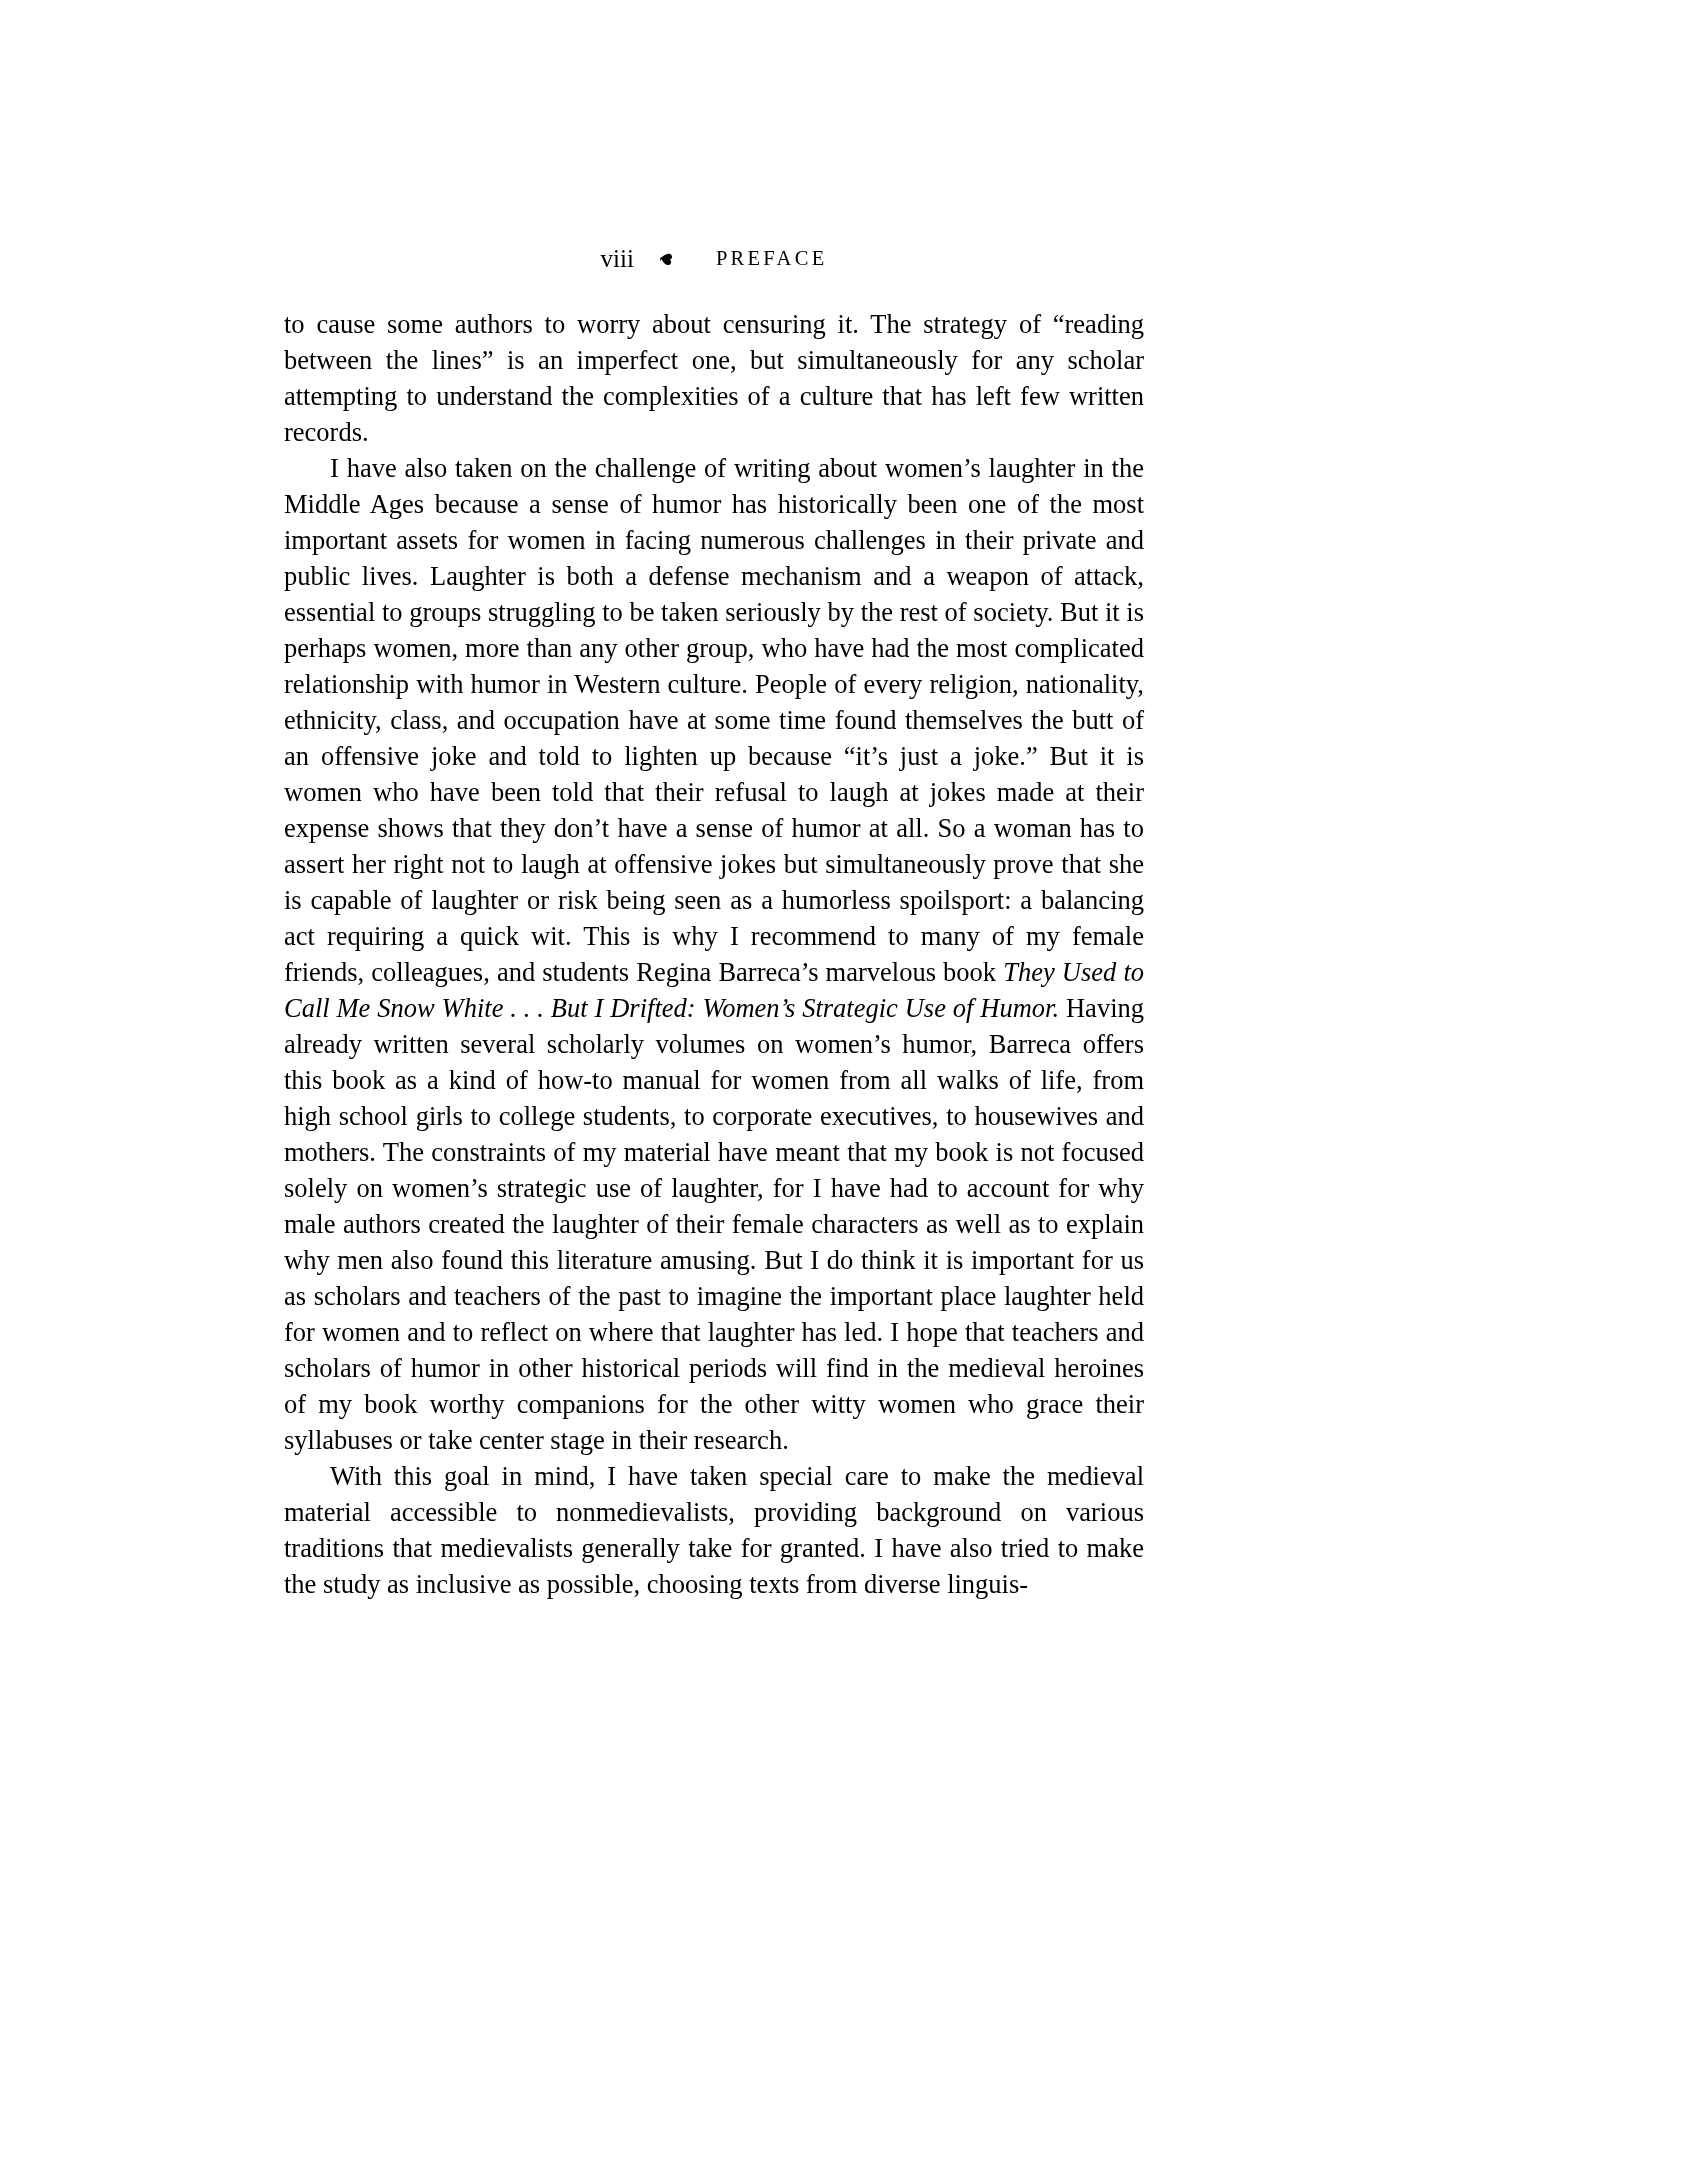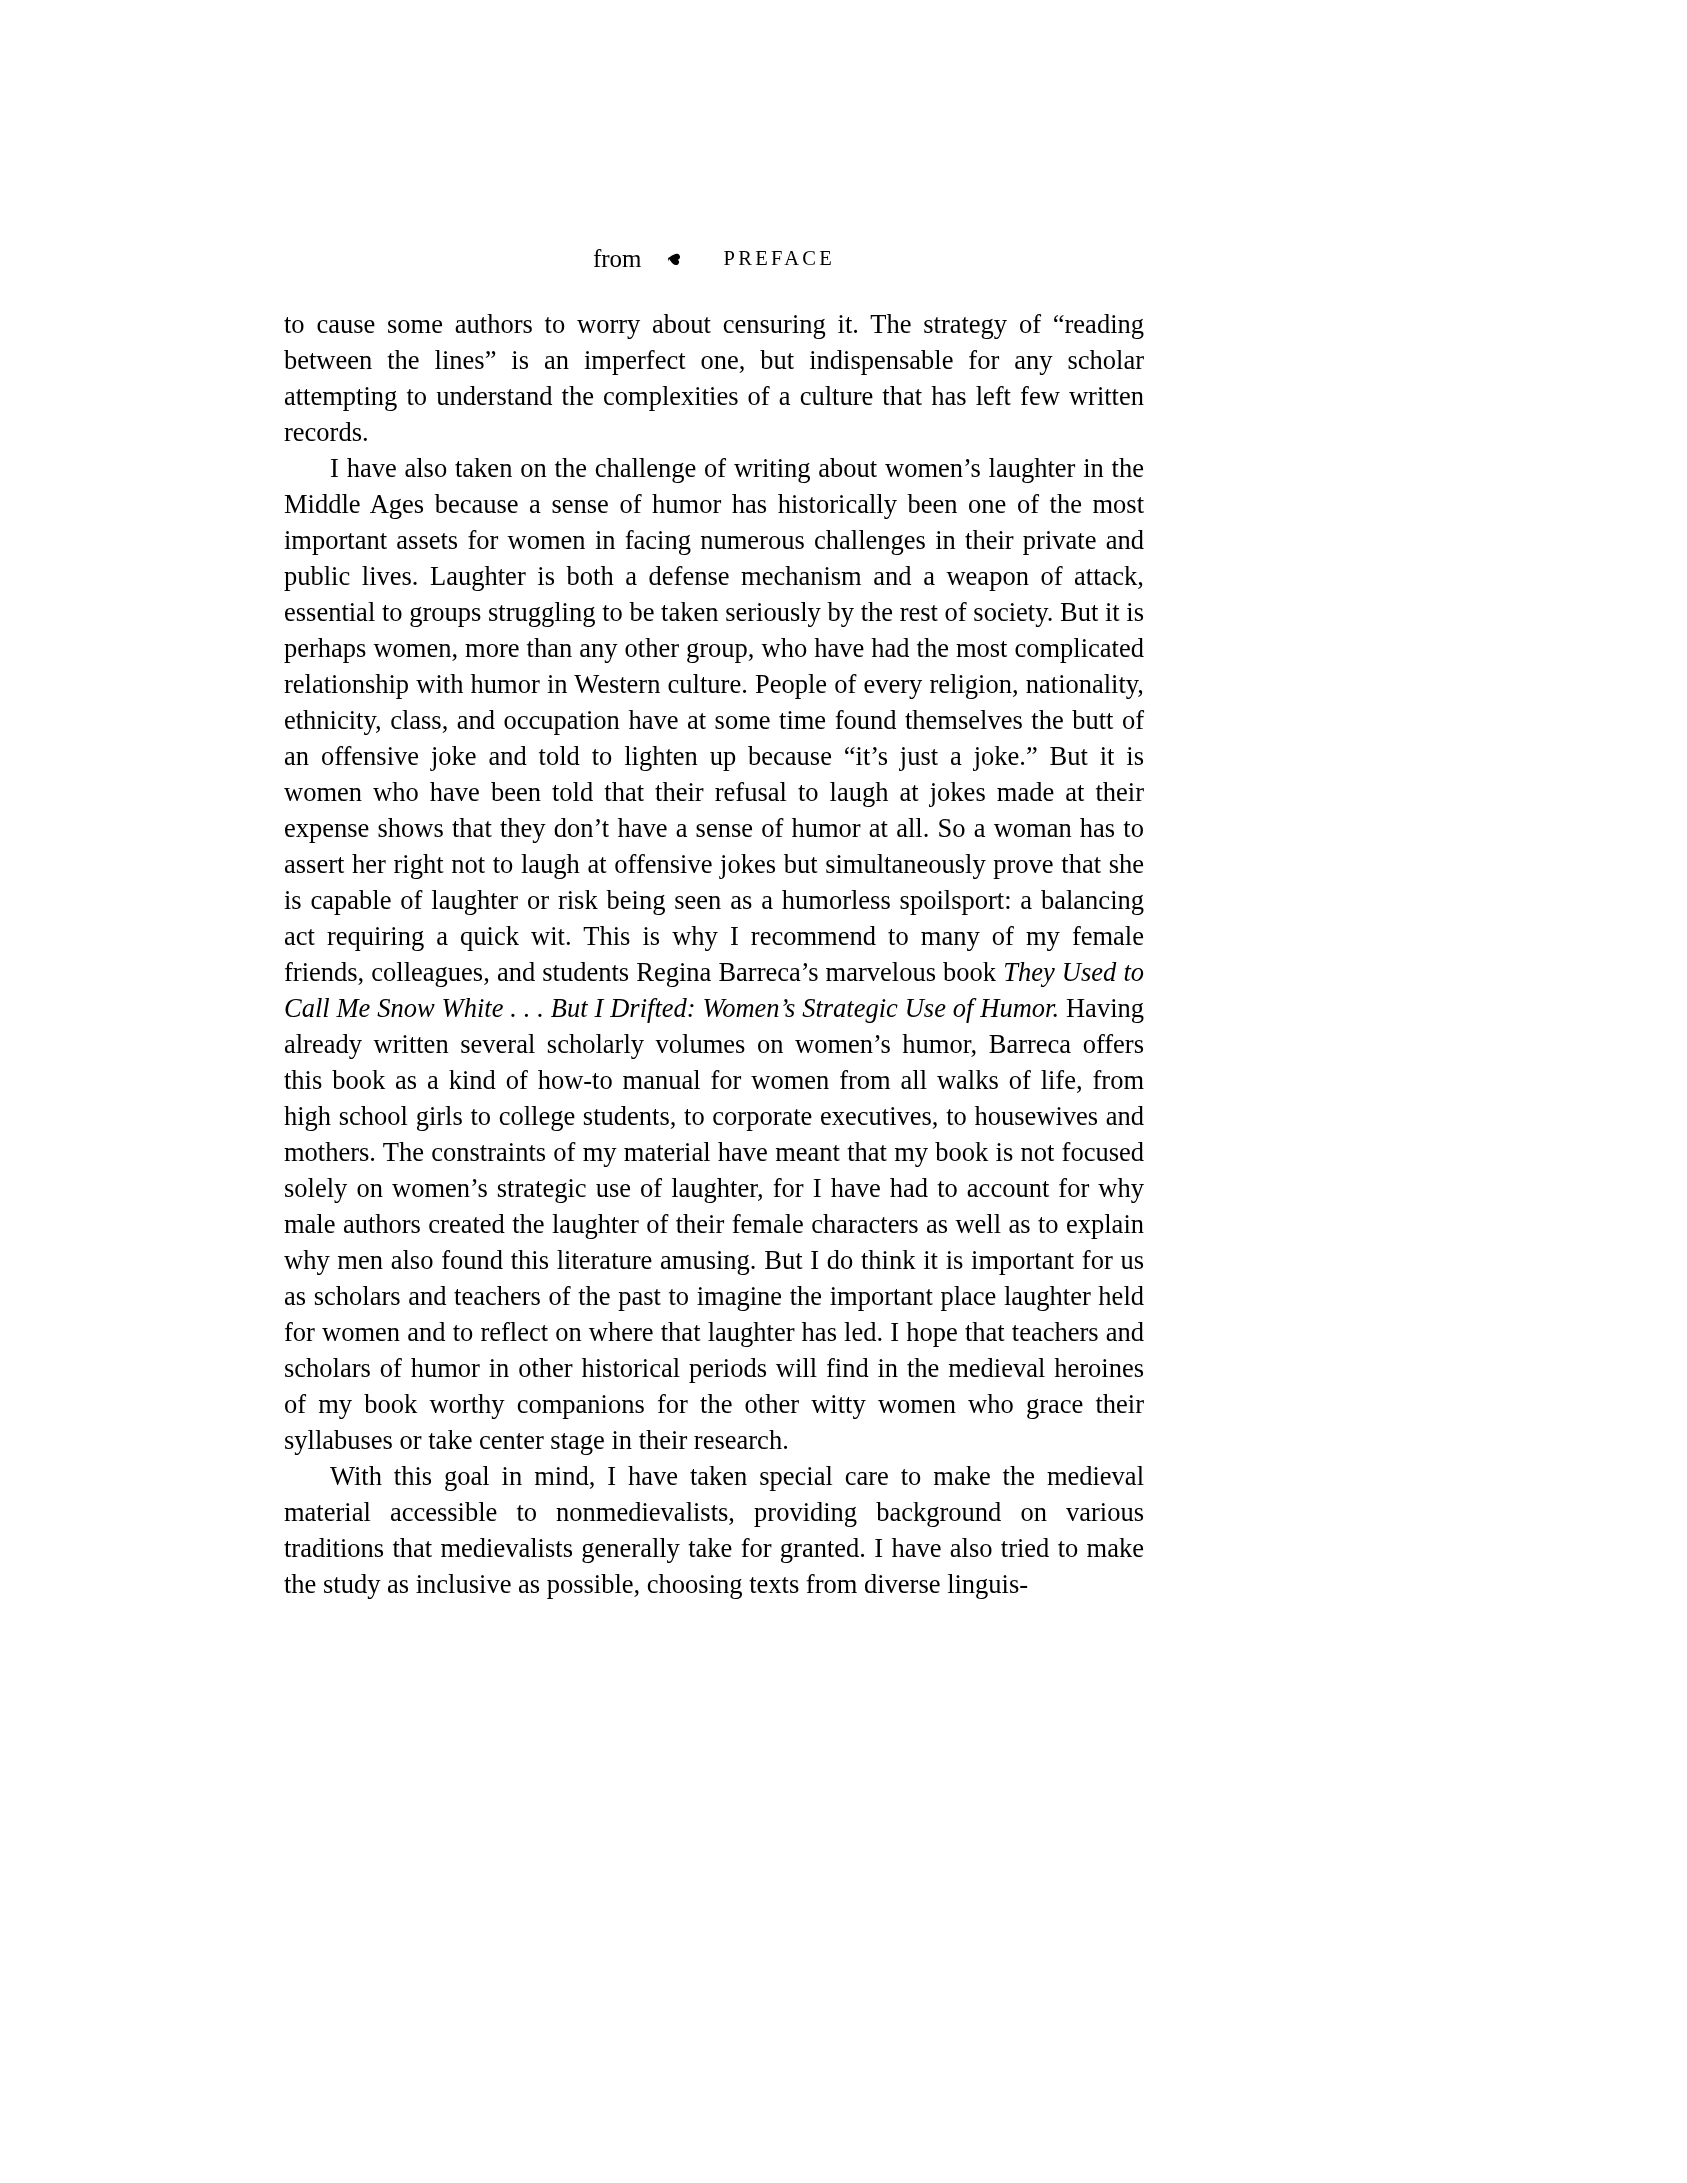--- a/index.html
+++ b/index.html
@@ -65,32 +65,32 @@
   .book-title {
     font-style: italic;
   }
 </style>
 </head>
 <body>
 
 <div class="page">
 
   <header class="running-head">
-    <span class="folio">from</span>
+    <span class="folio">viii</span>
     <span class="ornament">
       <svg width="16" height="16" viewBox="0 0 24 24" aria-hidden="true">
         <g transform="rotate(100 12 12)">
           <path fill="#000000" d="M12 20.5 C 7.2 15.6 3.4 12.6 3.4 8.6 C 3.4 5.7 5.4 3.6 8.2 3.6 C 10.1 3.6 11.4 4.7 12 6.4 C 12.6 4.7 13.9 3.6 15.8 3.6 C 18.6 3.6 20.6 5.7 20.6 8.6 C 20.6 12.6 16.8 15.6 12 20.5 Z"></path>
           <path fill="#000000" d="M11.2 20.2 C 13.4 21.2 15.6 21.0 17.0 19.6 C 15.2 19.9 13.4 19.6 12.2 18.6 Z"></path>
         </g>
       </svg>
     </span>
     <span class="section-title">PREFACE</span>
   </header>
 
   <main class="text-block">
-    <p class="para">to cause some authors to worry about censuring it. The strategy of “reading between the lines” is an imperfect one, but indispensable for any scholar attempting to understand the complexities of a culture that has left few written records.</p>
+    <p class="para">to cause some authors to worry about censuring it. The strategy of “reading between the lines” is an imperfect one, but simultaneously for any scholar attempting to understand the complexities of a culture that has left few written records.</p>
     <p class="para indent"><span>I have also taken on the challenge of writing about women’s laughter in the Middle Ages because a sense of humor has historically been one of the most important assets for women in facing numerous challenges in their private and public lives. Laughter is both a defense mechanism and a weapon of attack, essential to groups struggling to be taken seriously by the rest of society. But it is perhaps women, more than any other group, who have had the most complicated relationship with humor in Western culture. People of every religion, nationality, ethnicity, class, and occupation have at some time found themselves the butt of an offensive joke and told to lighten up because “it’s just a joke.” But it is women who have been told that their refusal to laugh at jokes made at their expense shows that they don’t have a sense of humor at all. So a woman has to assert her right not to laugh at offensive jokes but simultaneously prove that she is capable of laughter or risk being seen as a humorless spoilsport: a balancing act requiring a quick wit. This is why I recommend to many of my female friends, colleagues, and students Regina Barreca’s marvelous book </span><em class="book-title">They Used to Call Me Snow White . . . But I Drifted: Women’s Strategic Use of Humor.</em><span> Having already written several scholarly volumes on women’s humor, Barreca offers this book as a kind of how-to manual for women from all walks of life, from high school girls to college students, to corporate executives, to housewives and mothers. The constraints of my material have meant that my book is not focused solely on women’s strategic use of laughter, for I have had to account for why male authors created the laughter of their female characters as well as to explain why men also found this literature amusing. But I do think it is important for us as scholars and teachers of the past to imagine the important place laughter held for women and to reflect on where that laughter has led. I hope that teachers and scholars of humor in other historical periods will find in the medieval heroines of my book worthy companions for the other witty women who grace their syllabuses or take center stage in their research.</span></p>
     <p class="para indent">With this goal in mind, I have taken special care to make the medieval material accessible to nonmedievalists, providing background on various traditions that medievalists generally take for granted. I have also tried to make the study as inclusive as possible, choosing texts from diverse linguis-</p>
   </main>
 
 </div>
 
 
 </body></html>

